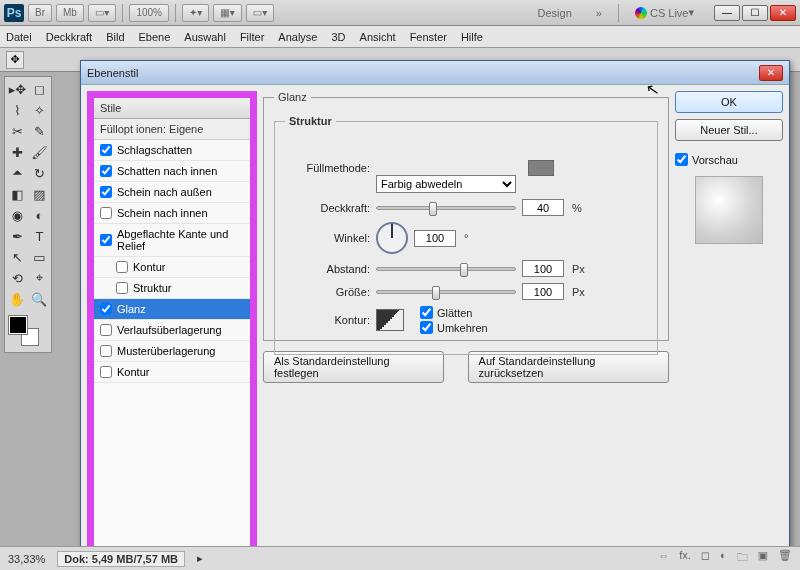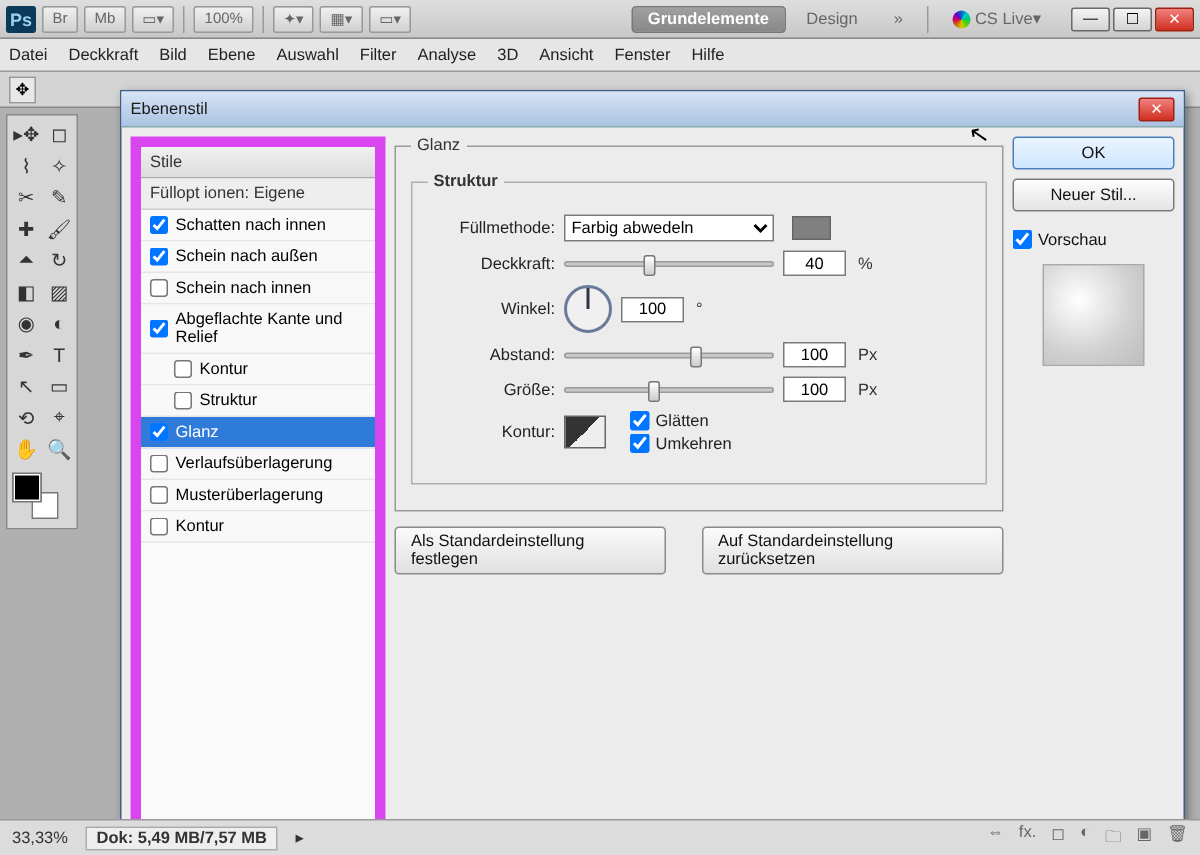--- a/index.html
+++ b/index.html
@@ -51,21 +51,21 @@
 .style-item input[type=checkbox]{ width:12px; height:12px;}
 
 
 .settings { flex:1; position:relative;}
 fieldset.outer{ border:1px solid #9a9a9a; padding:8px 10px 10px; height:250px; position:relative;}
 fieldset.outer > legend { padding:0 4px; color:#333;}
 fieldset.inner{ border:1px solid #b0b0b0; margin-top:4px; padding:10px 10px 14px;}
 fieldset.inner > legend{ padding:0 4px; color:#333; font-weight:bold;}
 .row { display:flex; align-items:center; gap:6px; margin:6px 0; }
 .row .lbl { width:85px; text-align:right; color:#222;}
-.row select { width:140px; height:18px; border:1px solid #7a7a7a; background:#fff;}
+.row select { width:140px; height:18px; border:1px solid #7a7a7a; background:#fff;margin-top:32px;}
 .row .color-sw { width:26px; height:16px; background:#808080; border:1px solid #666; margin-left:6px;}
 .row input.num { width:42px; height:17px; border:1px solid #7a7a7a; text-align:center; background:#fff;}
 .slider { flex:0 0 140px; height:4px; background:#c8c8c8; border:1px solid #999; position:relative; border-radius:2px;}
 .slider .thumb{ position:absolute; top:-5px; width:8px; height:14px; background:linear-gradient(#fff,#ccc); border:1px solid #777; border-radius:2px;}
 .angle-dial{ width:32px; height:32px; border:2px solid #6a7a99; border-radius:50%; position:relative; background:#f0f0f0;}
 .angle-dial .needle{ position:absolute; left:50%; top:50%; width:2px; height:14px; background:#334; transform-origin:top center; transform:translate(-50%,0) rotate(180deg);}
 .unit{ color:#333; margin-left:2px;}
 .contour-sw { width:28px; height:22px; border:1px solid #666; background:linear-gradient(135deg,#333 0 50%,#eee 50% 100%);}
 .chk-col { display:flex; flex-direction:column; gap:2px; margin-left:10px;}
 .chk-col label{ display:flex; align-items:center; gap:4px; color:#222;}
@@ -96,21 +96,20 @@
   <div class="tbtn">Br</div>
   <div class="tbtn">Mb</div>
   <div class="tbtn">▭▾</div>
   <div class="sep"></div>
   <div class="tbtn">100%</div>
   <div class="sep"></div>
   <div class="tbtn">✦▾</div>
   <div class="tbtn">▦▾</div>
   <div class="tbtn">▭▾</div>
   <div class="spacer"></div>
-  <div class="ws-btn active">Grundelemente</div>
   <div class="ws-btn">Design</div>
   <div class="ws-btn">»</div>
   <div class="sep"></div>
   <div class="ws-btn" style="display:flex;align-items:center;"><span class="csicon"></span><span>CS Live</span> ▾</div>
   <div class="win-ctrl">
     <div>—</div>
     <div>☐</div>
     <div class="close">✕</div>
   </div>
 </div>
@@ -171,20 +170,24 @@
     <div class="dlg-close">✕</div>
   </div>
   <div class="dlg-body">
 
     <div class="style-panel">
       <div class="hdr">Stile</div>
       <div class="subhdr">Füllopt ionen: Eigene</div>
       <div class="style-list" id="style-list">
           <div class="style-item">
             <input type="checkbox" checked="" style="">
+            <span>Schlagschatten</span>
+          </div>
+          <div class="style-item">
+            <input type="checkbox" checked="" style="">
             <span>Schatten nach innen</span>
           </div>
           <div class="style-item">
             <input type="checkbox" checked="" style="">
             <span>Schein nach außen</span>
           </div>
           <div class="style-item">
             <input type="checkbox" style="">
             <span>Schein nach innen</span>
           </div>

